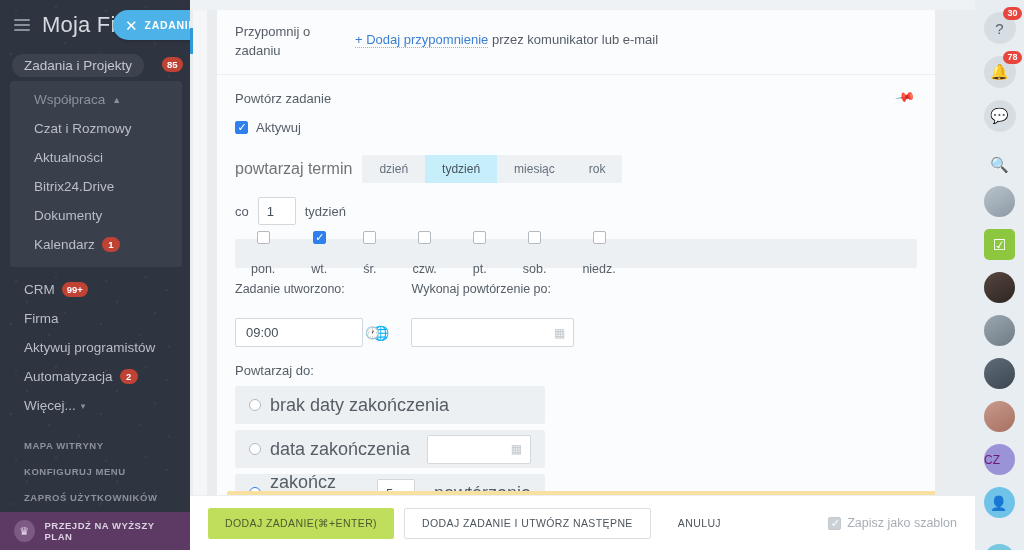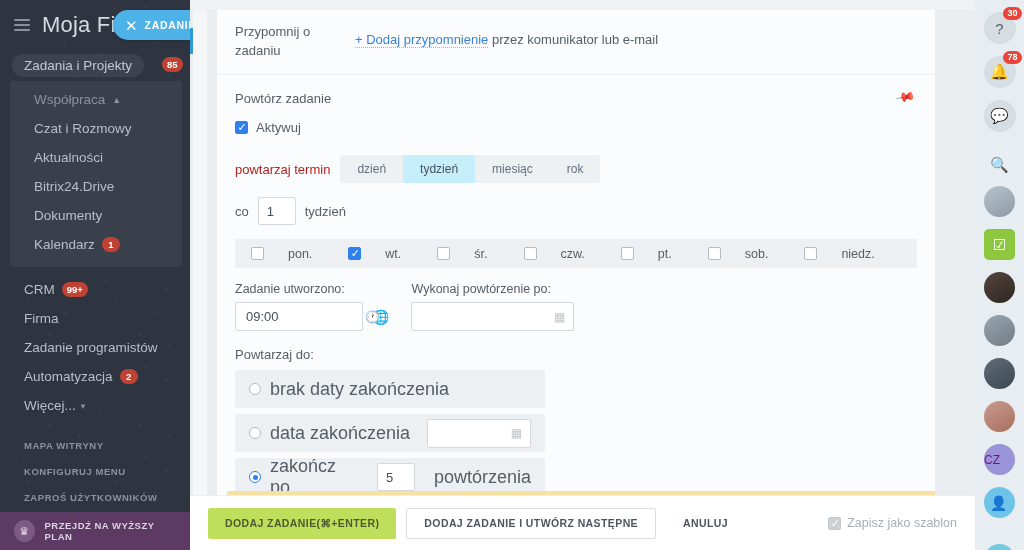--- a/index.html
+++ b/index.html
@@ -91,35 +91,35 @@
   .row-activate { display: flex; align-items: center; gap: 8px; padding: 12px 18px 6px; }
 
   .cb { width: 13px; height: 13px; border: 1px solid #b3bac1; border-radius: 2px; background: #fff; flex: 0 0 13px; cursor: pointer; position: relative; }
   .cb.on { background: #2f80ed; border-color: #2f80ed; }
   .cb.on::after { content: "✓"; position: absolute; left: 1.5px; top: -2px; color: #fff; font-size: 11px; line-height: 15px; }
   .cb.off-gray { background: #ccd1d6; border-color: #c3c8cd; }
   .cb.off-gray::after { content: "✓"; position: absolute; left: 1.5px; top: -2px; color: #fff; font-size: 11px; line-height: 15px; }
   .cb-lbl { font-size: 13px; color: #555d66; }
 
   .tabs-row { display: flex; align-items: center; padding: 14px 18px 0; }
-  .tabs-label { font-size: 13px; color: #b91c1c; margin-right: 10px; }
+  .tabs-label { font-size: 16px; color: #737373; margin-right: 10px; }
   .tabs { display: flex; background: #eef1f3; border-radius: 2px; }
   .tab { padding: 7px 17px; font-size: 12px; color: #64707c; cursor: pointer; }
   .tab.active { background: #c7eefb; color: #46525e; }
 
   .every-row { display: flex; align-items: center; gap: 9px; padding: 14px 18px 0; }
   .every-row .txt { font-size: 13px; color: #555d66; }
   .num-input { width: 38px; height: 28px; border: 1px solid #d3d8dd; background: #fff; border-radius: 2px; font-size: 13px; color: #45505a; padding: 0 8px; font-family: inherit; outline: none; }
 
   .days-bar { margin: 14px 18px 0; background: #edf0f2; border-radius: 2px; display: flex; align-items: center; height: 29px; padding: 0 16px; gap: 36px; }
-  .day { display: flex; align-items: center; gap: 24px; cursor: pointer; }
+  .day { display: flex; align-items: center; gap: 18px; cursor: pointer; flex-direction: column; }
   .day .cb-lbl { font-size: 12.5px; }
 
   .dt-row { display: flex; padding: 14px 18px 0; gap: 22px; }
-  .dt-col .cap { font-size: 12.5px; color: #555d66; margin-bottom: 6px; }
+  .dt-col .cap { font-size: 12.5px; color: #555d66; margin-bottom: 22px; }
   .fld { position: relative; display: flex; align-items: center; }
   .txt-input { height: 29px; border: 1px solid #d3d8dd; background: #fff; border-radius: 2px; font-size: 13px; color: #45505a; padding: 0 30px 0 10px; font-family: inherit; outline: none; }
   .in-ico { position: absolute; right: 9px; color: #c0c6cc; font-size: 12px; pointer-events: none; }
   .tz-ico { margin-left: 9px; color: #9aa2ab; font-size: 14px; cursor: pointer; }
 
   .until-cap { font-size: 13px; color: #555d66; padding: 16px 18px 0; }
   .opts { margin: 8px 18px 0; width: 310px; }
   .opt { background: #edf0f2; border-radius: 2px; display: flex; align-items: center; gap: 9px; padding: 0 14px; height: 38px; margin-bottom: 6px; cursor: pointer; }
   .rb { width: 12px; height: 12px; border-radius: 50%; border: 1px solid #b3bac1; background: #fff; flex: 0 0 12px; position: relative; }
   .rb.on { border-color: #2f80ed; }
@@ -130,21 +130,21 @@
   .opt .rep-in { margin: 0 10px 0 14px; }
 
   .yellow-bar { position: absolute; left: 10px; right: -8px; bottom: 0; height: 14px; background: #f7e0a0; border-radius: 2px 2px 0 0; }
 
   
   .bottombar {
     position: absolute; left: 190px; bottom: 0; width: 785px; height: 55px;
     background: #fff; display: flex; align-items: center; padding: 0 18px; gap: 10px;
     border-top: 1px solid #eceff1;
   }
-  .btn { height: 31px; border-radius: 2px; display: flex; align-items: center; padding: 0 17px; font-size: 10.5px; font-weight: 700; letter-spacing: .4px; cursor: pointer; white-space: nowrap; font-family: inherit; border: none; }
+  .btn { height: 31px; border-radius: 2px; display: flex; align-items: center; padding: 0 17px; font-size: 10.5px; font-weight: 400; letter-spacing: .4px; cursor: pointer; white-space: nowrap; font-family: inherit; border: none; }
   .btn.primary { background: #bfdf5c; color: #4e5a2e; }
   .btn.ghost { background: #fff; border: 1px solid #dbdfe3; color: #4c555e; }
   .btn.plain { background: transparent; color: #4c555e; }
   .tpl { margin-left: auto; display: flex; align-items: center; gap: 6px; }
   .tpl .t { font-size: 12.5px; color: #a7aeb5; }
 
   
   .rail { position: absolute; right: 0; top: 0; width: 49px; height: 550px; background: #e8edf1; display: flex; flex-direction: column; align-items: center; }
   .rail-item { position: relative; margin-top: 12px; cursor: pointer; }
   .circ { width: 32px; height: 32px; border-radius: 50%; display: flex; align-items: center; justify-content: center; }
@@ -209,21 +209,21 @@
 
     <div style="margin-top:8px;">
       <div class="sb-row">
         <span class="t">CRM</span>
         <span class="badge">99+</span>
       </div>
       <div class="sb-row">
         <span class="t">Firma</span>
       </div>
       <div class="sb-row">
-        <span class="t">Zadanie programistów</span>
+        <span class="t">Aktywuj programistów</span>
       </div>
       <div class="sb-row">
         <span class="t">Automatyzacja</span>
         <span class="badge">2</span>
       </div>
       <div class="sb-row">
         <span class="t">Więcej...</span>
         <span class="caret-dn">▾</span>
       </div>
     </div>

